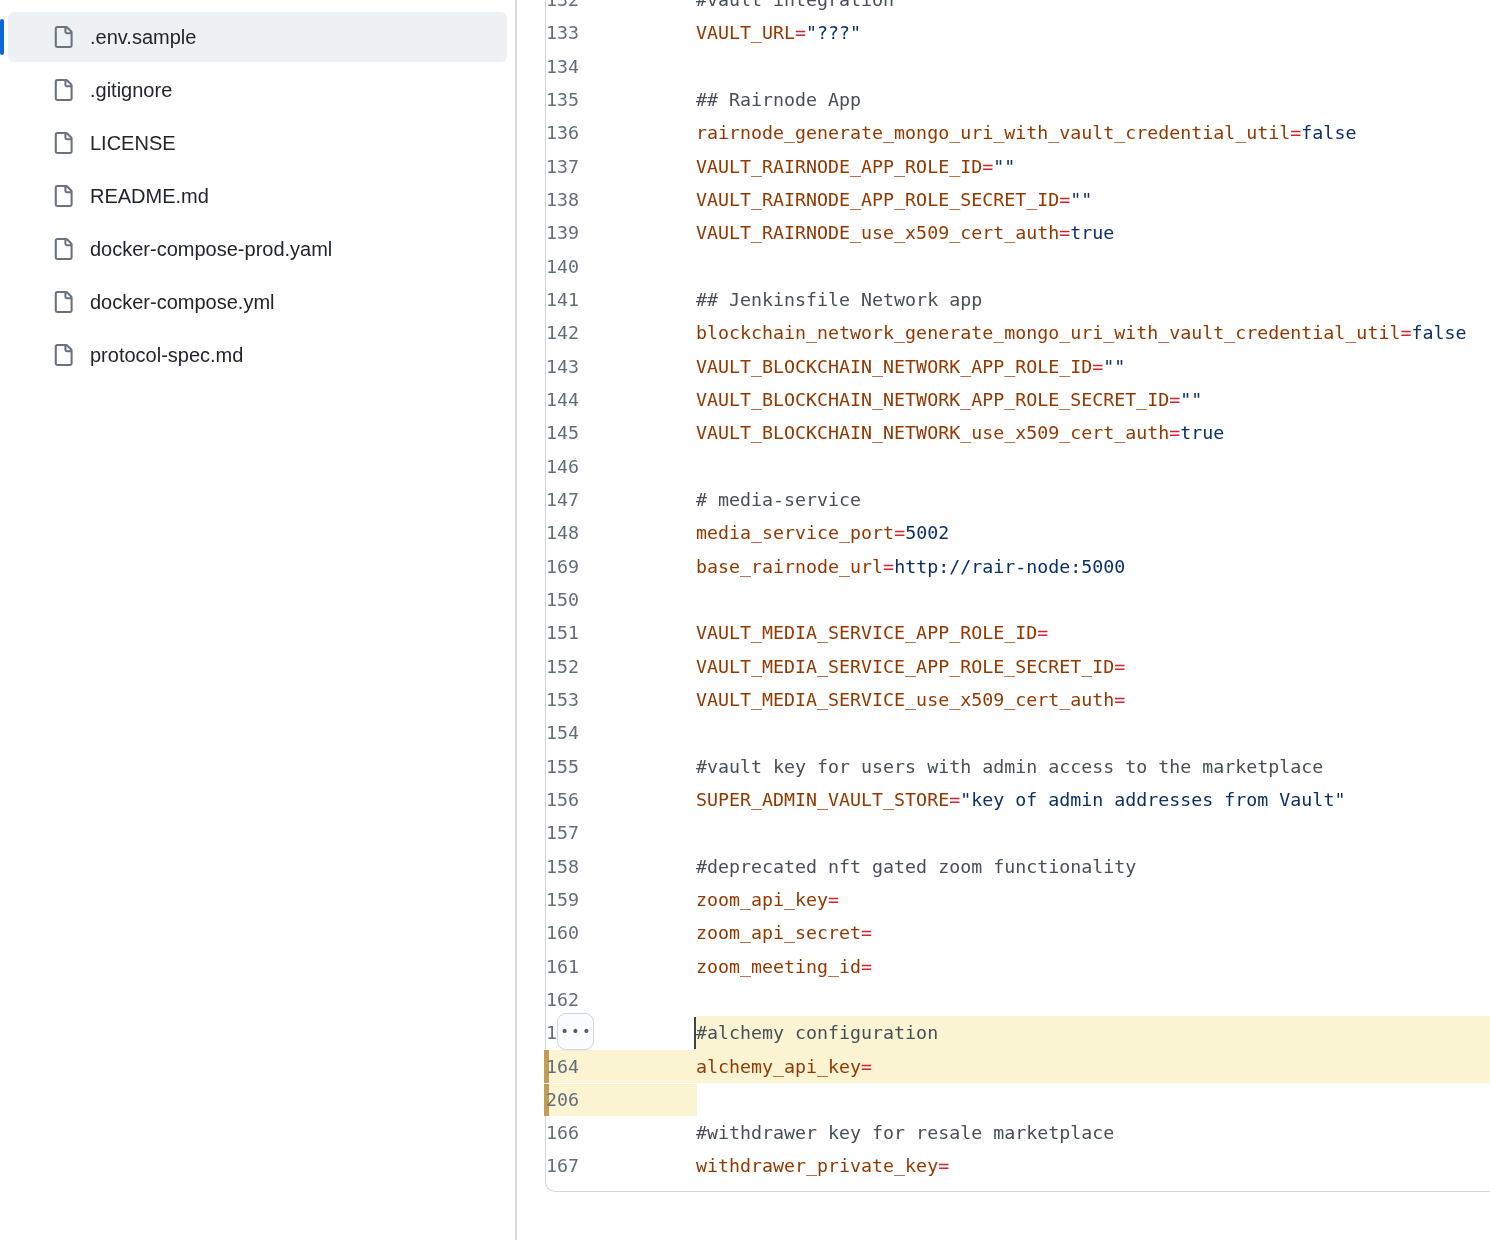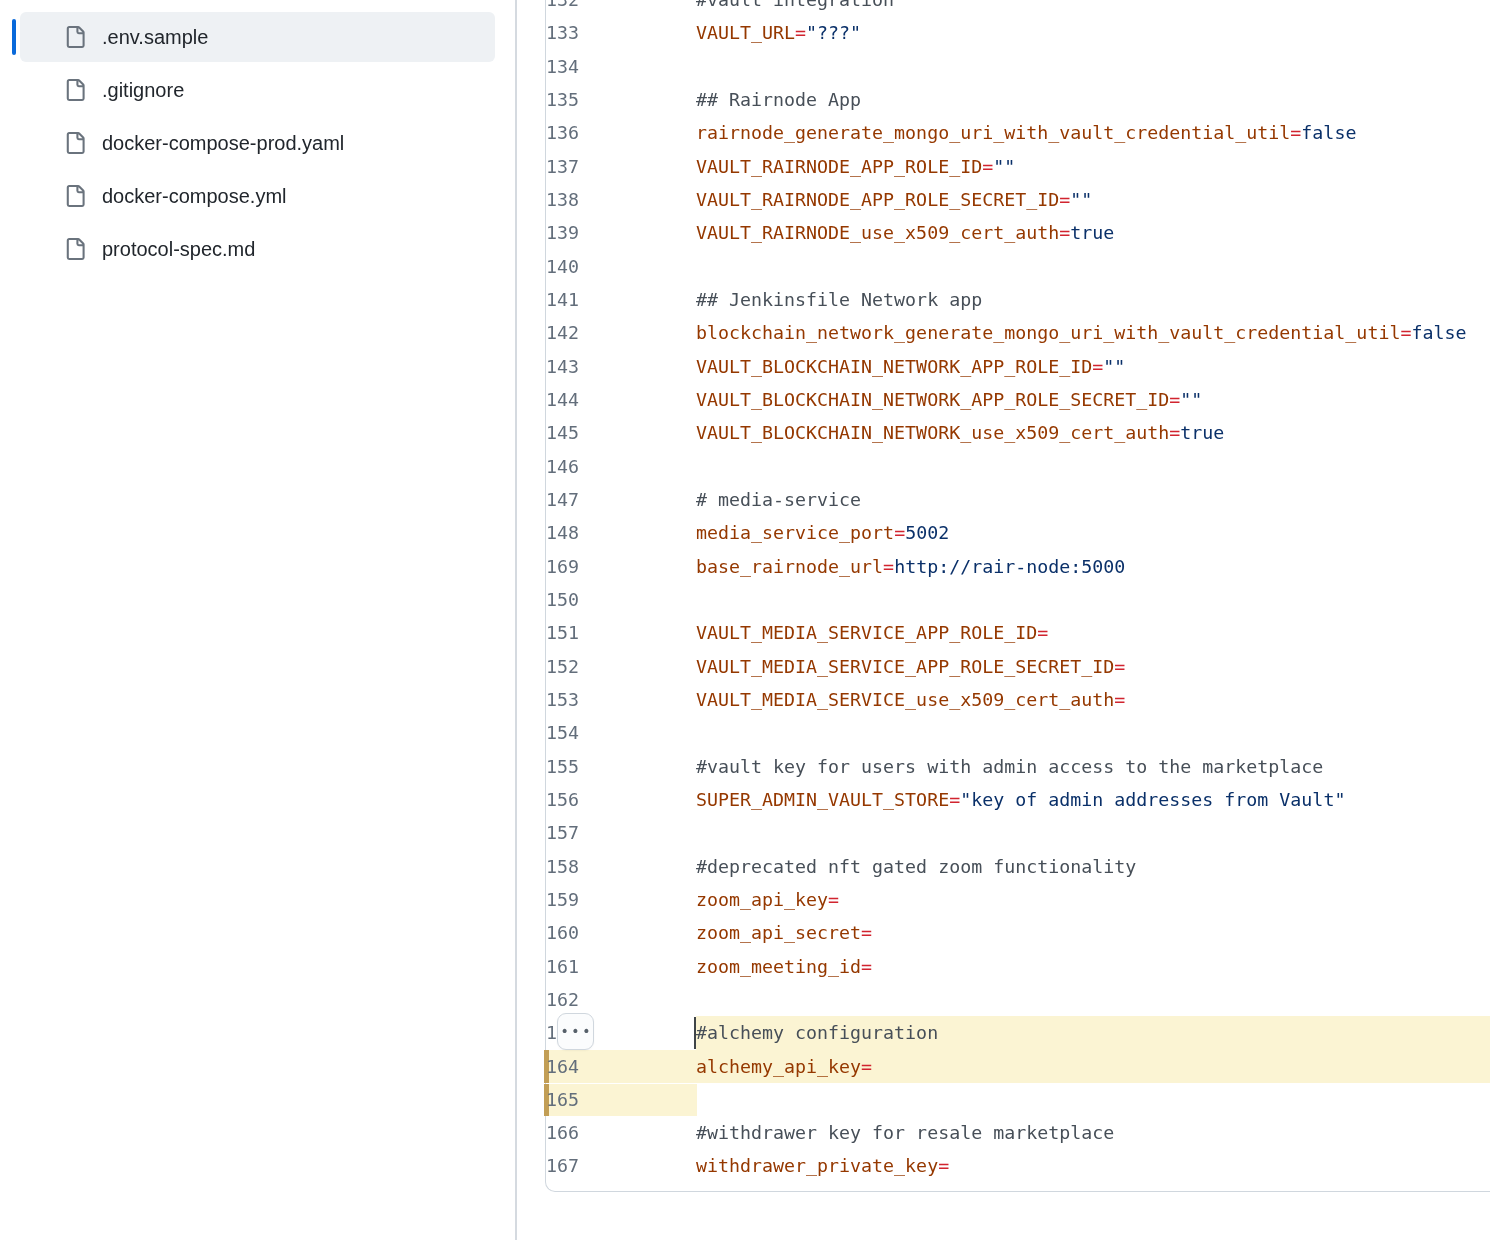--- a/index.html
+++ b/index.html
@@ -7,21 +7,21 @@
     width:1490px; height:1240px; position:relative; overflow:hidden;
     background:#ffffff; font-family:"Liberation Sans", sans-serif;
     --accent:#0969da; --hl:#fbf4d3; --hl-border:#c29e55;
   }
 
   
   .sidebar { position:absolute; left:0; top:0; width:515px; height:1240px; background:#fff; }
   .sidebar-divider { position:absolute; left:515px; top:0; width:2px; height:1240px; background:#d5dae0; }
   .tree { padding-top:12px; display:flex; flex-direction:column; gap:3px; }
   .tree-item {
-    height:50px; margin:0 20px; border-radius:6px; display:flex; align-items:center;
+    height:50px; margin:0 8px; border-radius:6px; display:flex; align-items:center;
     padding-left:44px; gap:16px; position:relative; cursor:pointer; box-sizing:border-box;
   }
   .tree-item.selected { background:#eef1f4; }
   .tree-item.selected::before {
     content:""; position:absolute; left:-8px; top:7px; height:36px; width:4px;
     border-radius:2px; background:var(--accent);
   }
   .file-icon { flex:none; display:flex; }
   .file-icon svg { width:22px; height:22px; display:block; fill:#6a737d; }
   .file-label { font-size:20px; color:#21262c; white-space:nowrap; }
@@ -78,20 +78,36 @@
         </span>
         <span class="file-label">.env.sample</span>
       </div>
       <div class="tree-item">
         <span class="file-icon">
           <svg viewBox="0 0 16 16" aria-hidden="true">
     <path d="M2 1.75C2 .784 2.784 0 3.75 0h6.586c.464 0 .909.184 1.237.513l2.914 2.914c.329.328.513.773.513 1.237v9.586A1.75 1.75 0 0 1 13.25 16h-9.5A1.75 1.75 0 0 1 2 14.25Zm1.75-.25a.25.25 0 0 0-.25.25v12.5c0 .138.112.25.25.25h9.5a.25.25 0 0 0 .25-.25V6h-2.75A1.75 1.75 0 0 1 9 4.25V1.5Zm6.75.062V4.25c0 .138.112.25.25.25h2.688l-.011-.013-2.914-2.914-.013-.011Z"></path>
   </svg>
         </span>
         <span class="file-label">.gitignore</span>
+      </div>
+      <div class="tree-item">
+        <span class="file-icon">
+          <svg viewBox="0 0 16 16" aria-hidden="true">
+    <path d="M2 1.75C2 .784 2.784 0 3.75 0h6.586c.464 0 .909.184 1.237.513l2.914 2.914c.329.328.513.773.513 1.237v9.586A1.75 1.75 0 0 1 13.25 16h-9.5A1.75 1.75 0 0 1 2 14.25Zm1.75-.25a.25.25 0 0 0-.25.25v12.5c0 .138.112.25.25.25h9.5a.25.25 0 0 0 .25-.25V6h-2.75A1.75 1.75 0 0 1 9 4.25V1.5Zm6.75.062V4.25c0 .138.112.25.25.25h2.688l-.011-.013-2.914-2.914-.013-.011Z"></path>
+  </svg>
+        </span>
+        <span class="file-label">LICENSE</span>
+      </div>
+      <div class="tree-item">
+        <span class="file-icon">
+          <svg viewBox="0 0 16 16" aria-hidden="true">
+    <path d="M2 1.75C2 .784 2.784 0 3.75 0h6.586c.464 0 .909.184 1.237.513l2.914 2.914c.329.328.513.773.513 1.237v9.586A1.75 1.75 0 0 1 13.25 16h-9.5A1.75 1.75 0 0 1 2 14.25Zm1.75-.25a.25.25 0 0 0-.25.25v12.5c0 .138.112.25.25.25h9.5a.25.25 0 0 0 .25-.25V6h-2.75A1.75 1.75 0 0 1 9 4.25V1.5Zm6.75.062V4.25c0 .138.112.25.25.25h2.688l-.011-.013-2.914-2.914-.013-.011Z"></path>
+  </svg>
+        </span>
+        <span class="file-label">README.md</span>
       </div>
       <div class="tree-item">
         <span class="file-icon">
           <svg viewBox="0 0 16 16" aria-hidden="true">
     <path d="M2 1.75C2 .784 2.784 0 3.75 0h6.586c.464 0 .909.184 1.237.513l2.914 2.914c.329.328.513.773.513 1.237v9.586A1.75 1.75 0 0 1 13.25 16h-9.5A1.75 1.75 0 0 1 2 14.25Zm1.75-.25a.25.25 0 0 0-.25.25v12.5c0 .138.112.25.25.25h9.5a.25.25 0 0 0 .25-.25V6h-2.75A1.75 1.75 0 0 1 9 4.25V1.5Zm6.75.062V4.25c0 .138.112.25.25.25h2.688l-.011-.013-2.914-2.914-.013-.011Z"></path>
   </svg>
         </span>
         <span class="file-label">docker-compose-prod.yaml</span>
       </div>
       <div class="tree-item">
@@ -246,21 +262,21 @@
           <span class="dots">•••</span>
         </button>
         <span class="ln">163</span>
         <span class="code"><span class="tok-comment">#alchemy configuration</span></span>
       </div>
       <div class="row hl-full">
         <span class="ln">164</span>
         <span class="code"><span class="tok-name">alchemy_api_key</span><span class="tok-op">=</span></span>
       </div>
       <div class="row hl-gutter">
-        <span class="ln">165</span>
+        <span class="ln">206</span>
         <span class="code"></span>
       </div>
       <div class="row">
         <span class="ln">166</span>
         <span class="code"><span class="tok-comment">#withdrawer key for resale marketplace</span></span>
       </div>
       <div class="row">
         <span class="ln">167</span>
         <span class="code"><span class="tok-name">withdrawer_private_key</span><span class="tok-op">=</span></span>
       </div>

